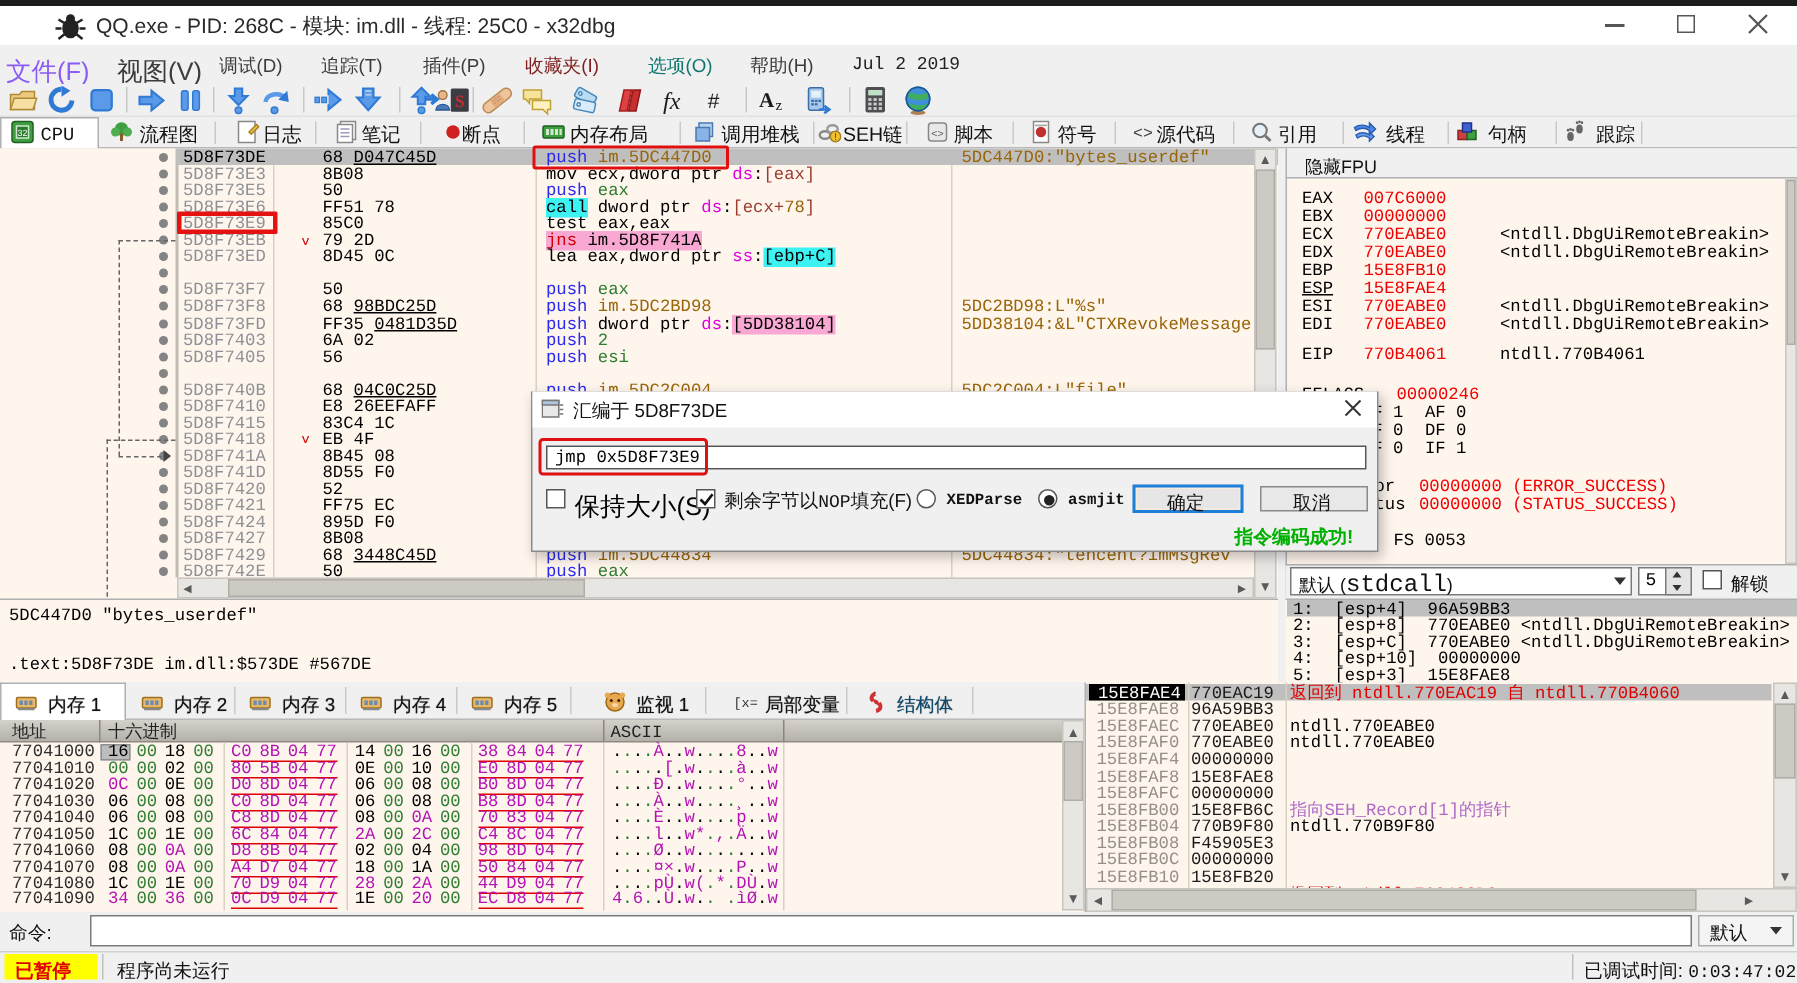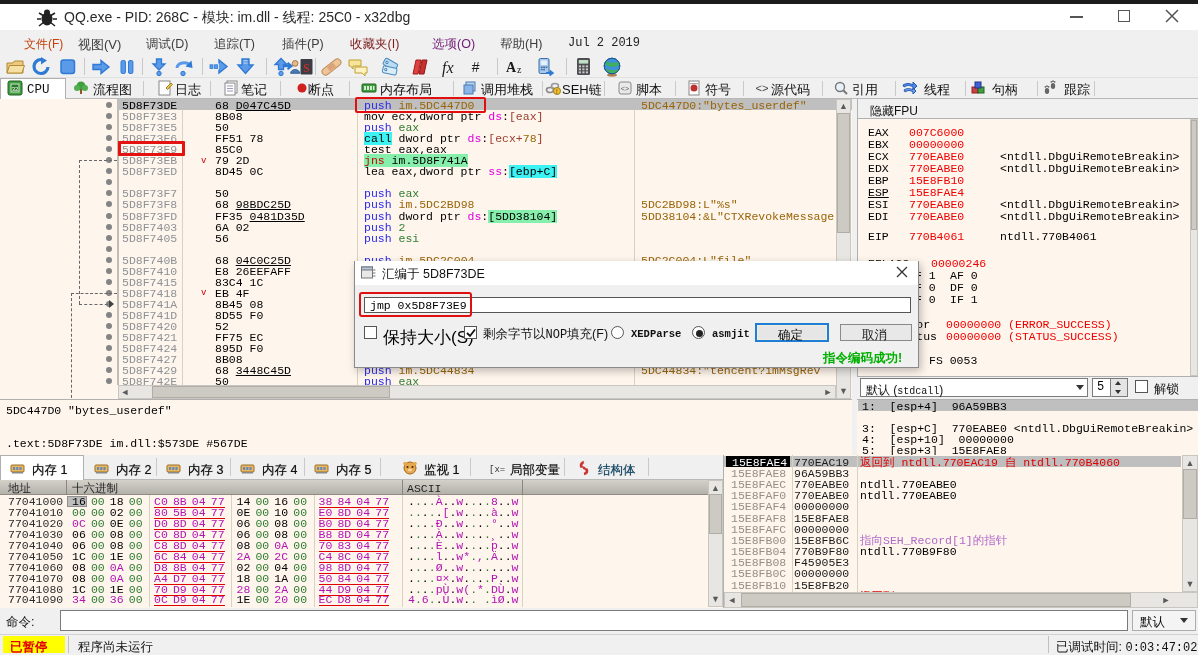--- a/index.html
+++ b/index.html
@@ -1,21 +1,21 @@
 <!DOCTYPE html>
 <html><head><meta charset="utf-8"><style>
 *{margin:0;padding:0;box-sizing:border-box}
 html,body{width:1198px;height:655px;overflow:hidden;background:#f0f0f0}
 #app{position:absolute;left:0;top:0;width:1198px;height:655px;font-family:"Liberation Sans",sans-serif;overflow:hidden}
 .abs{position:absolute}
 .mono{font-family:"Liberation Mono",monospace;font-size:11.5px;line-height:11px;white-space:pre}
 .cream{background:#fef5ec}
 .olv{color:#9a6508}.blu{color:#2a2aee}.grn{color:#2f7d31}.mag{color:#e000e0}.mar{color:#9c3b2e}
 .red{color:#f00000}.gry{color:#8e9196}.pur{color:#b314b3}
-.cyanbg{background:#3df2f2}.yelbg{background:#86efac}
+.cyanbg{background:#3df2f2}.yelbg{background:#f9a8d4}
 u{text-decoration:underline}
 .row{position:absolute;left:0;width:853px;height:11px}
 .ca{position:absolute;left:122px}.cb{position:absolute;left:215px}.ci{position:absolute;left:364px}.cc{position:absolute;left:641px}
 .dot{position:absolute;left:106px;width:6px;height:6px;border-radius:3px;background:#848484}
 .vmark{position:absolute;left:201px;color:#d00000;font-size:9px}
 .scroll{background:#e8e6e2;border:1px solid #c9c5bf}
 .thumb{background:#cdcac4;border:1px solid #b0ada7}
 .arw{color:#5a5a5a;font-size:9px;line-height:13px;text-align:center}
 .regrow{position:absolute;font-family:"Liberation Mono",monospace;font-size:11.5px;line-height:11px;white-space:pre}
 .ui{text-shadow:0 0 0.7px rgba(0,0,0,0.55)}
@@ -28,27 +28,27 @@
       <circle cx="11" cy="4.5" r="3" fill="#222"></circle>
 <path d="M3 5 L8 8 M19 5 L14 8 M1 11 L5 11 M21 11 L17 11 M3 18 L8 14 M19 18 L14 14" stroke="#222" stroke-width="1.6" fill="none"></path>
 </svg>
 <div class="abs" style="left:64px;top:9px;font-size:14px;color:#2a2a2a">QQ.exe - PID: 268C - 模块: im.dll - 线程: 25C0 - x32dbg</div>
 <div class="abs" style="left:1070px;top:16px;width:13px;height:1.5px;background:#555"></div>
 <div class="abs" style="left:1118px;top:10px;width:12px;height:12px;border:1.5px solid #555"></div>
 <svg class="abs" style="left:1165px;top:9px" width="14" height="14" viewBox="0 0 14 14">
       <path d="M1 1 L13 13 M13 1 L1 13" stroke="#555" stroke-width="1.5"></path>
     </svg>
 <div class="abs" style="left:0;top:30px;width:1198px;height:26px;background:#f0f0f0"></div>
-<div class="abs" style="left:24px;top:36px;font-size:12px;color:#c2410c">文件(F)</div>
-<div class="abs" style="left:78px;top:36px;font-size:13px;color:#3c3c3c">视图(V)</div>
+<div class="abs" style="left:4px;top:36px;font-size:17px;color:#8b5cf6">文件(F)</div>
+<div class="abs" style="left:78px;top:36px;font-size:17px;color:#3c3c3c">视图(V)</div>
 <div class="abs" style="left:146px;top:36px;font-size:12.5px;color:#3c3c3c">调试(D)</div>
 <div class="abs" style="left:214px;top:36px;font-size:12.5px;color:#3c3c3c">追踪(T)</div>
 <div class="abs" style="left:282px;top:36px;font-size:12.5px;color:#3c3c3c">插件(P)</div>
 <div class="abs" style="left:350px;top:36px;font-size:12.5px;color:#7f1d1d">收藏夹(I)</div>
-<div class="abs" style="left:432px;top:36px;font-size:12.5px;color:#701a75">选项(O)</div>
+<div class="abs" style="left:432px;top:36px;font-size:12.5px;color:#0f766e">选项(O)</div>
 <div class="abs" style="left:500px;top:36px;font-size:12.5px;color:#3c3c3c">帮助(H)</div>
 <div class="abs mono" style="left:568px;top:38px;font-size:12px;color:#222">Jul 2 2019</div>
 <div class="abs" style="left:0;top:56px;width:1198px;height:22px;background:#f0f0f0;border-bottom:1px solid #e0e0e0"></div>
 <svg class="abs" style="left:5px;top:57px" width="20" height="20" viewBox="0 0 20 20">
       <path d="M2 6 L8 6 L9.5 4 L18 4 L18 16 L2 16 Z" fill="#ecc97e" stroke="#b08b35" stroke-width="1"></path>
       <path d="M2 16 L4.5 8.5 L19.5 8.5 L17 16 Z" fill="#f6dfa2" stroke="#b08b35" stroke-width="1"></path>
     </svg>
 <svg class="abs" style="left:31px;top:57px" width="20" height="20" viewBox="0 0 20 20">
       <path d="M10 2.5 A7 7 0 1 0 17 10" fill="none" stroke="#2f7ad4" stroke-width="3.2"></path>
       <path d="M10 0 L16 3.5 L10 7.5 Z" fill="#2f7ad4"></path>
@@ -407,32 +407,33 @@
 <div class="regrow" style="left:868px;top:318.5px">LastError</div>
     <div class="regrow red" style="left:946px;top:318.5px">00000000 (ERROR_SUCCESS)</div>
 <div class="regrow" style="left:868px;top:330.5px">LastStatus</div>
     <div class="regrow red" style="left:946px;top:330.5px">00000000 (STATUS_SUCCESS)</div>
 <div class="regrow" style="left:868px;top:355px">GS 002B</div>
     <div class="regrow" style="left:929px;top:355px">FS 0053</div>
 <div class="abs scroll" style="left:1190px;top:119px;width:8px;height:257px"></div>
 <div class="abs thumb" style="left:1191px;top:120px;width:6px;height:110px"></div>
 <div class="abs" style="left:857px;top:376px;width:341px;height:23px;background:#f0f0f0;border-top:1px solid #b0b0b0"></div>
 <div class="abs" style="left:860px;top:378px;width:228px;height:19px;background:#fff;border:1px solid #7a7a7a"></div>
-<div class="abs" style="left:866px;top:382px;font-size:12px;color:#111;font-family:'Liberation Sans',sans-serif">默认 (<span class="mono" style="font-size:10px">stdcall</span>)</div>
+<div class="abs" style="left:866px;top:382px;font-size:12px;color:#111;font-family:'Liberation Sans',sans-serif">默认 (<span class="mono" style="font-size:16px">stdcall</span>)</div>
 <div class="abs" style="left:1076px;top:385px;width:0;height:0;border-top:5px solid #333;border-left:4px solid transparent;border-right:4px solid transparent"></div>
 <div class="abs" style="left:1092px;top:378px;width:36px;height:19px;background:#fff;border:1px solid #7a7a7a"></div>
 <div class="abs mono" style="left:1097px;top:382px;font-size:12px">5</div>
 <div class="abs" style="left:1110px;top:378px;width:18px;height:19px;background:#e4e4e4;border:1px solid #7a7a7a"></div>
 <div class="abs" style="left:1115px;top:381px;width:0;height:0;border-bottom:4px solid #333;border-left:3.5px solid transparent;border-right:3.5px solid transparent"></div>
 <div class="abs" style="left:1115px;top:390px;width:0;height:0;border-top:4px solid #333;border-left:3.5px solid transparent;border-right:3.5px solid transparent"></div>
 <div class="abs" style="left:1135px;top:380px;width:13px;height:13px;background:#fff;border:1px solid #555"></div>
 <div class="abs" style="left:1154px;top:381px;font-size:12.5px;color:#111">解锁</div>
 <div class="abs cream" style="left:857px;top:399px;width:341px;height:56px;border-top:1px solid #b0b0b0"></div>
 <div class="abs" style="left:858px;top:399.5px;width:340px;height:11px;background:#bfbfbf"></div>
 <div class="regrow" style="left:862px;top:400.5px">1:  [esp+4]  96A59BB3</div>
+<div class="regrow" style="left:862px;top:411.6px">2:  [esp+8]  770EABE0 &lt;ntdll.DbgUiRemoteBreakin&gt;</div>
 <div class="regrow" style="left:862px;top:422.7px">3:  [esp+C]  770EABE0 &lt;ntdll.DbgUiRemoteBreakin&gt;</div>
 <div class="regrow" style="left:862px;top:433.8px">4:  [esp+10]  00000000</div>
 <div class="regrow" style="left:862px;top:444.9px">5:  [esp+3]  15E8FAE8</div>
 <div class="abs" style="left:0;top:399px;width:852px;height:56px;background:#fef5ec;border-top:1px solid #b0b0b0"></div>
 <div class="abs mono" style="left:6px;top:405px;font-size:11.5px">5DC447D0 "bytes_userdef"</div>
 <div class="abs mono" style="left:6px;top:438px;font-size:11.5px">.text:5D8F73DE im.dll:$573DE #567DE</div>
 <div class="abs" style="left:0;top:455px;width:723px;height:25px;background:#f0f0f0;border-bottom:1px solid #b8b8b8"></div>
 <div class="abs" style="left:0px;top:455px;width:84px;height:25px;background:#fff;border:1px solid #b0b0b0;border-bottom:none"></div>
 <svg class="abs" style="left:10px;top:460px" width="16" height="16" viewBox="0 0 16 16">
       <rect x="1" y="5" width="13" height="7" rx="1" fill="#e8b868" stroke="#9a7020"></rect>

